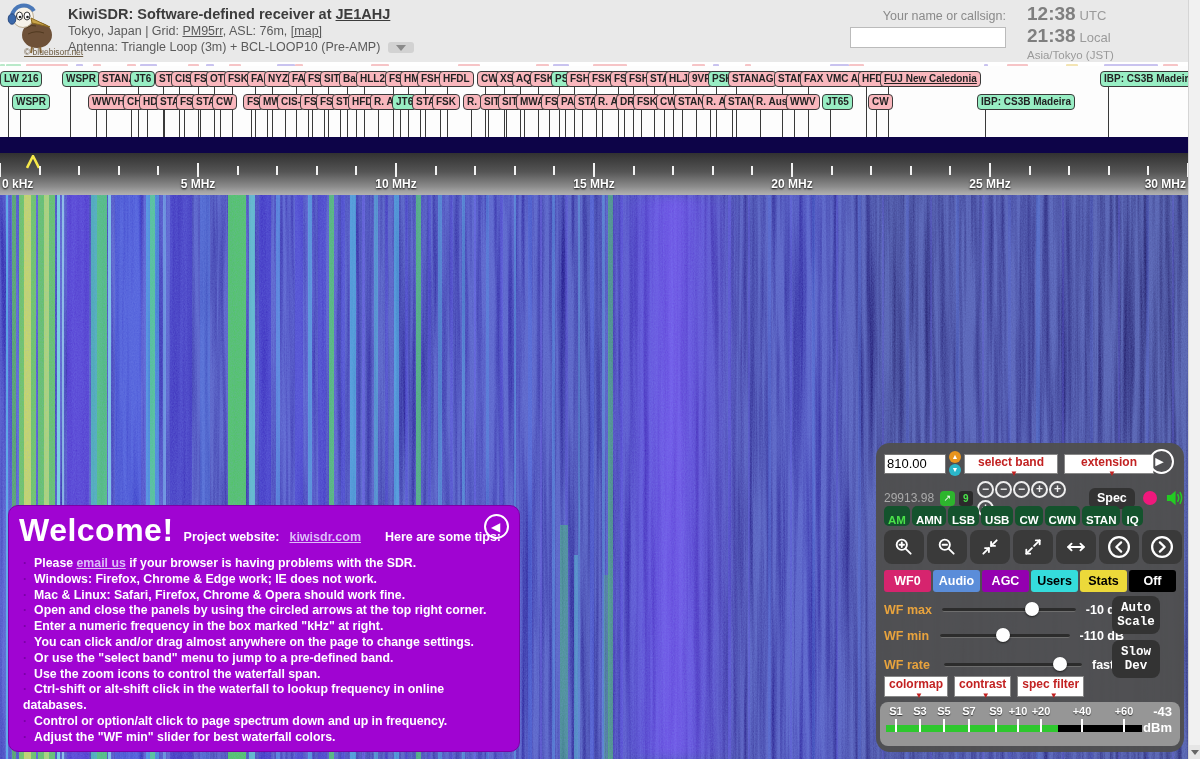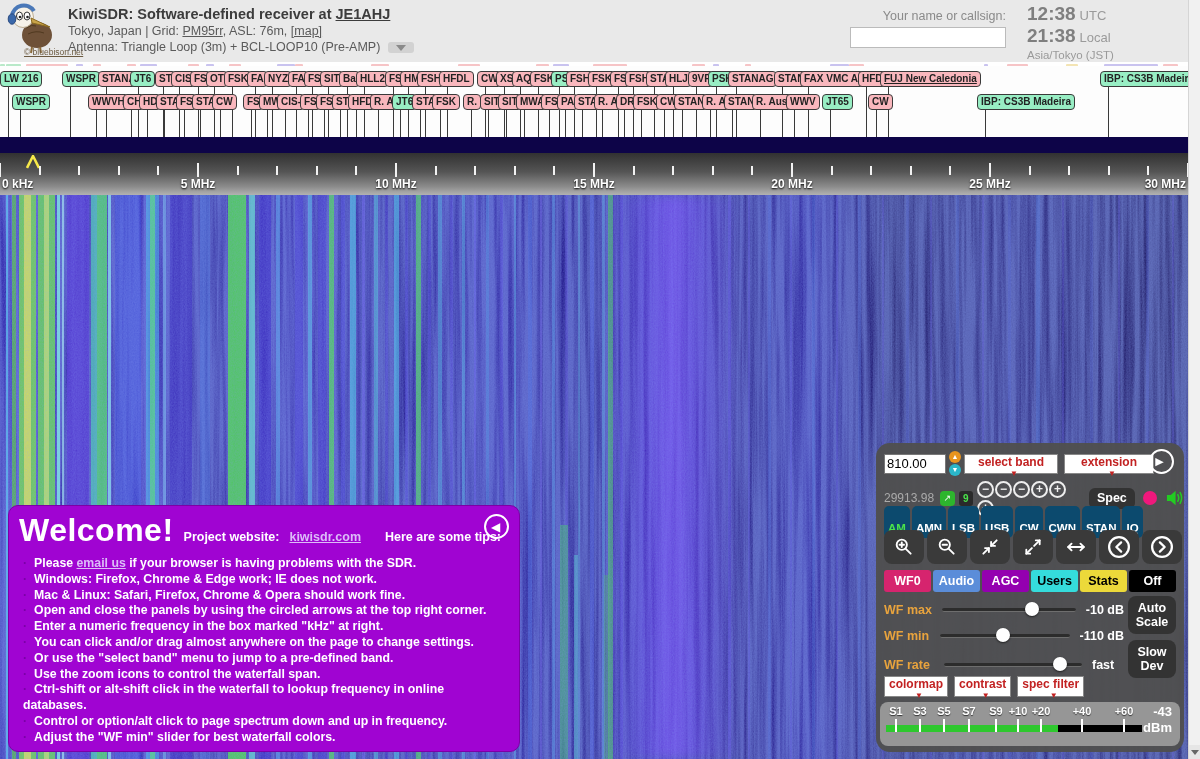--- a/index.html
+++ b/index.html
@@ -103,41 +103,41 @@
       font-size:9px;line-height:15px;text-align:center;padding:0;cursor:pointer;margin:0 4px 0 6px;}
   .zoomlvl{width:15px;height:15px;background:#2a2a2a;border-radius:3px;color:#4ae24a;
       font-size:10px;font-weight:bold;text-align:center;line-height:15px;margin-right:4px;}
   .circbtn{width:17px;height:17px;border-radius:50%;border:2px solid #eee;background:transparent;
       color:#eee;font-size:12px;font-weight:bold;line-height:13px;text-align:center;padding:0;
       cursor:pointer;margin-right:1px;box-sizing:border-box;}
   .specbtn{height:21px;background:#333;border:none;border-radius:6px;color:#fff;font-weight:bold;
       font-size:12.5px;padding:0 8px;margin-left:8px;cursor:pointer;}
   .dotbtn{width:14px;height:14px;border-radius:50%;border:none;background:#f0187c;margin-left:8px;cursor:pointer;}
   .speaker{margin-left:8px;cursor:pointer;}
-  .modebtn{height:20px;background:#0c4a6e;border:none;border-radius:5px;color:#fff;font-weight:bold;
-      font-size:11.5px;padding:16px 4px;cursor:pointer;font-family:inherit;}
+  .modebtn{height:20px;background:#14532d;border:none;border-radius:5px;color:#fff;font-weight:bold;
+      font-size:11.5px;padding:8px 4px;cursor:pointer;font-family:inherit;}
   .modebtn.sel{color:#4ae24a;}
   #modes{top:63px;gap:2px;}
   #zoomrow{top:87px;gap:3px;}
   .sqbtn{width:40px;height:34px;background:#3a3a3a;border:none;border-radius:8px;cursor:pointer;
       display:flex;align-items:center;justify-content:center;padding:0;}
   .ic{stroke:#fff;stroke-width:1.7;fill:none;stroke-linecap:round;stroke-linejoin:round;}
   #tabs{top:127px;gap:2px;width:292px;}
   .tabbtn{flex:1 1 0;height:22px;border:none;border-radius:3px;font-weight:bold;font-size:12.5px;
       cursor:pointer;font-family:inherit;padding:0;}
   .sliderrow{position:absolute;left:8px;width:240px;height:22px;display:flex;align-items:center;}
   .sl-label{width:60px;font-size:12.5px;font-weight:bold;color:#e8a33d;}
   .sl-track{position:relative;width:138px;height:3px;background:#2c2c2c;border-bottom:1px solid #6e6e6e;
       border-radius:2px;cursor:pointer;}
   .sl-knob{position:absolute;top:-6px;width:14px;height:14px;border-radius:50%;background:#fff;
       box-shadow:0 1px 2px rgba(0,0,0,.6);cursor:grab;}
   .sl-value{margin-left:10px;font-size:12.5px;font-weight:bold;color:#fff;white-space:nowrap;}
-  .twoline{position:absolute;left:252px;width:48px;height:38px;background:#333;border:none;
+  .twoline{position:absolute;left:236px;width:48px;height:38px;background:#333;border:none;
       border-radius:8px;color:#fff;font-weight:bold;font-size:12.5px;line-height:14px;cursor:pointer;
-      font-family:Liberation Sans, sans-serif;padding:0;}
+      font-family:Liberation Mono, monospace;padding:0;}
   #wfselects{top:233px;gap:6px;}
   .wsel{height:19px;}
   
   #smeter{position:absolute;left:4px;top:259px;width:300px;height:44px;background:#969696;
       border-radius:8px;}
   .sm-lab{position:absolute;top:3px;font-size:11px;font-weight:bold;color:#fff;
       text-shadow:0 1px 1px #333;transform:translateX(-50%);}
   .sm-tick{position:absolute;top:17px;width:2px;height:13px;background:#fff;}
   .sm-bar{position:absolute;left:6px;top:23px;width:256px;height:7px;background:#000;}
   .sm-green{position:absolute;left:0;top:0;height:7px;background:#2ec82e;}

